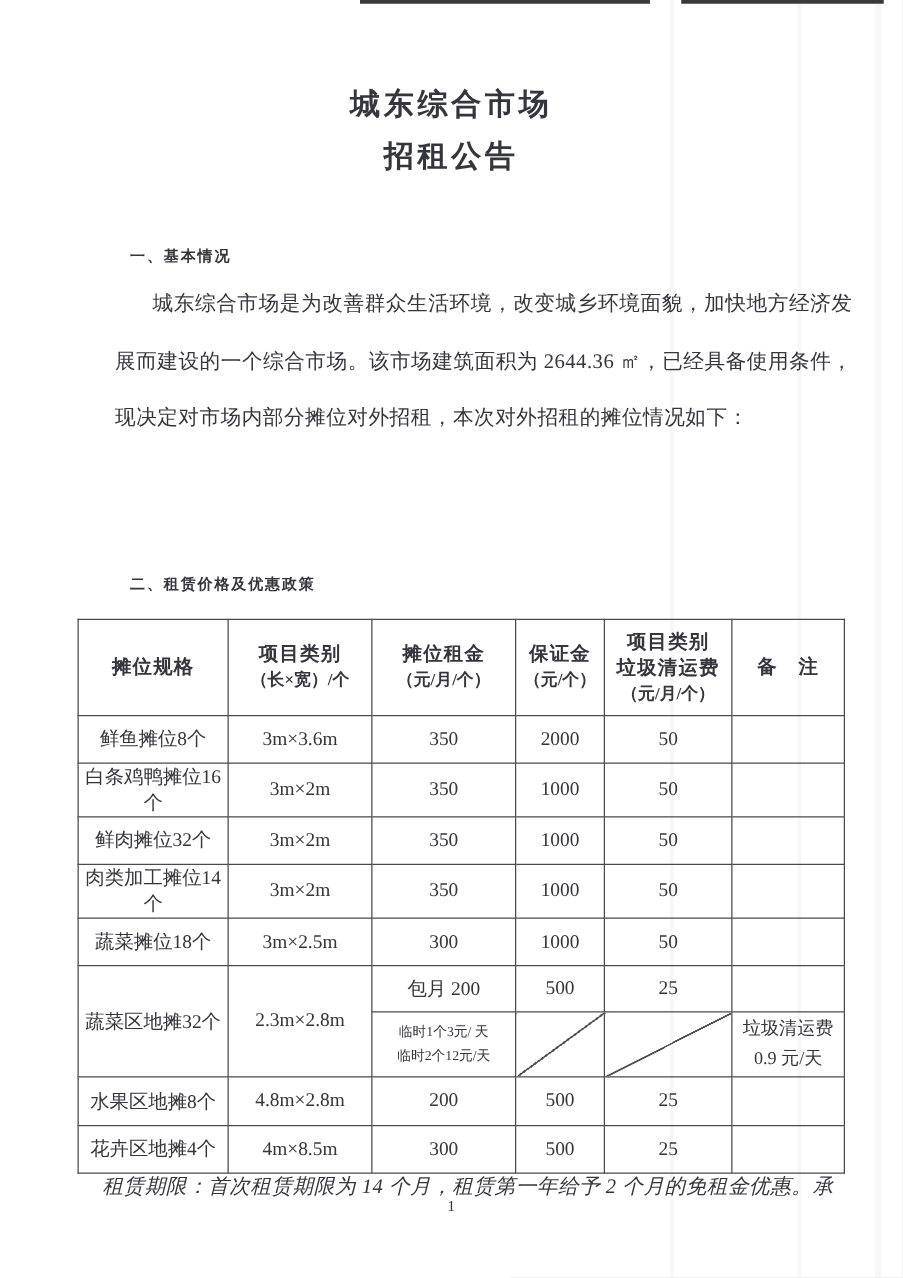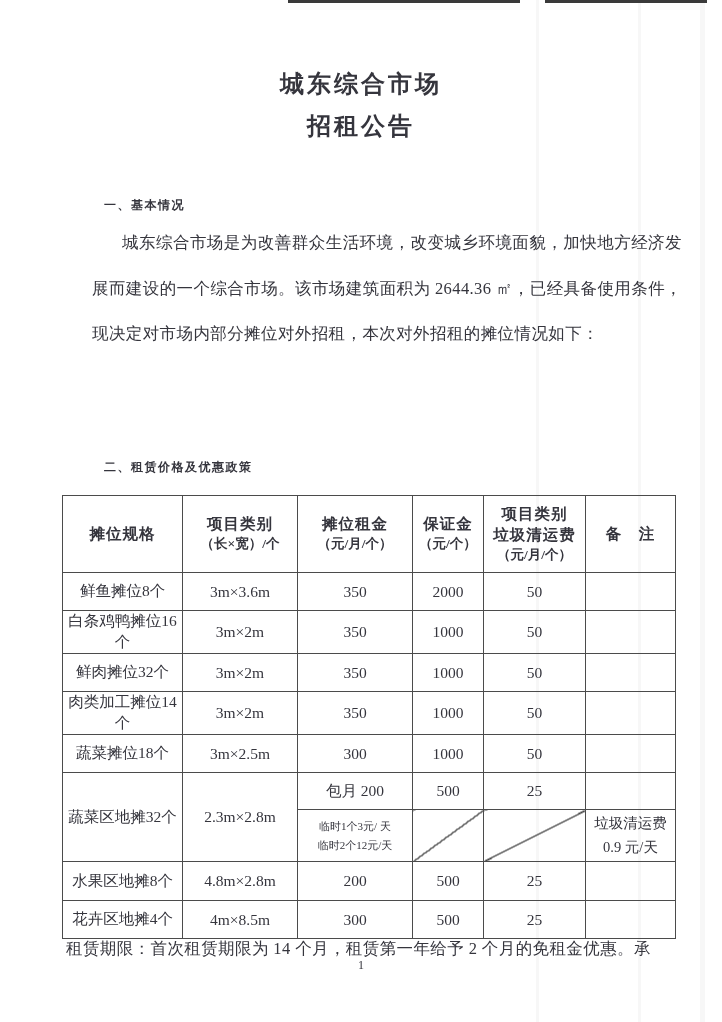--- a/index.html
+++ b/index.html
@@ -38,22 +38,22 @@
     padding:0 2px; overflow:hidden; }
   table.rent-table th { font-weight:bold; font-size:15.5px; line-height:1.35; }
   .hsub { display:block; font-size:13.5px; letter-spacing:0; }
   .hline { display:block; letter-spacing:1px; }
   td.small-cell { font-size:11px; line-height:1.7; letter-spacing:0; }
   td.note-cell { font-size:14.5px; line-height:1.6; }
   td.diag { background:linear-gradient(to bottom right,
       transparent calc(50% - 0.7px), var(--border) calc(50% - 0.7px),
       var(--border) calc(50% + 0.7px), transparent calc(50% + 0.7px)); }
 
-  .footer-para { position:absolute; left:66px; width:600px; margin:0;
-    top:938px; font-size:16.5px; letter-spacing:0.4px; line-height:1.3; }
+  .footer-para { position:absolute; left:82px; width:600px; margin:0;
+    top:938px; font-size:16.5px; letter-spacing:0.4px; line-height:1.3;font-style:italic; }
   .page-number { position:absolute; left:0; width:100%; top:958px;
     text-align:center; font-size:12px; }
 </style>
 </head>
 <body>
 
 <div class="page">
 
   <div class="scan-strip strip-a"></div>
   <div class="scan-strip strip-b"></div>

